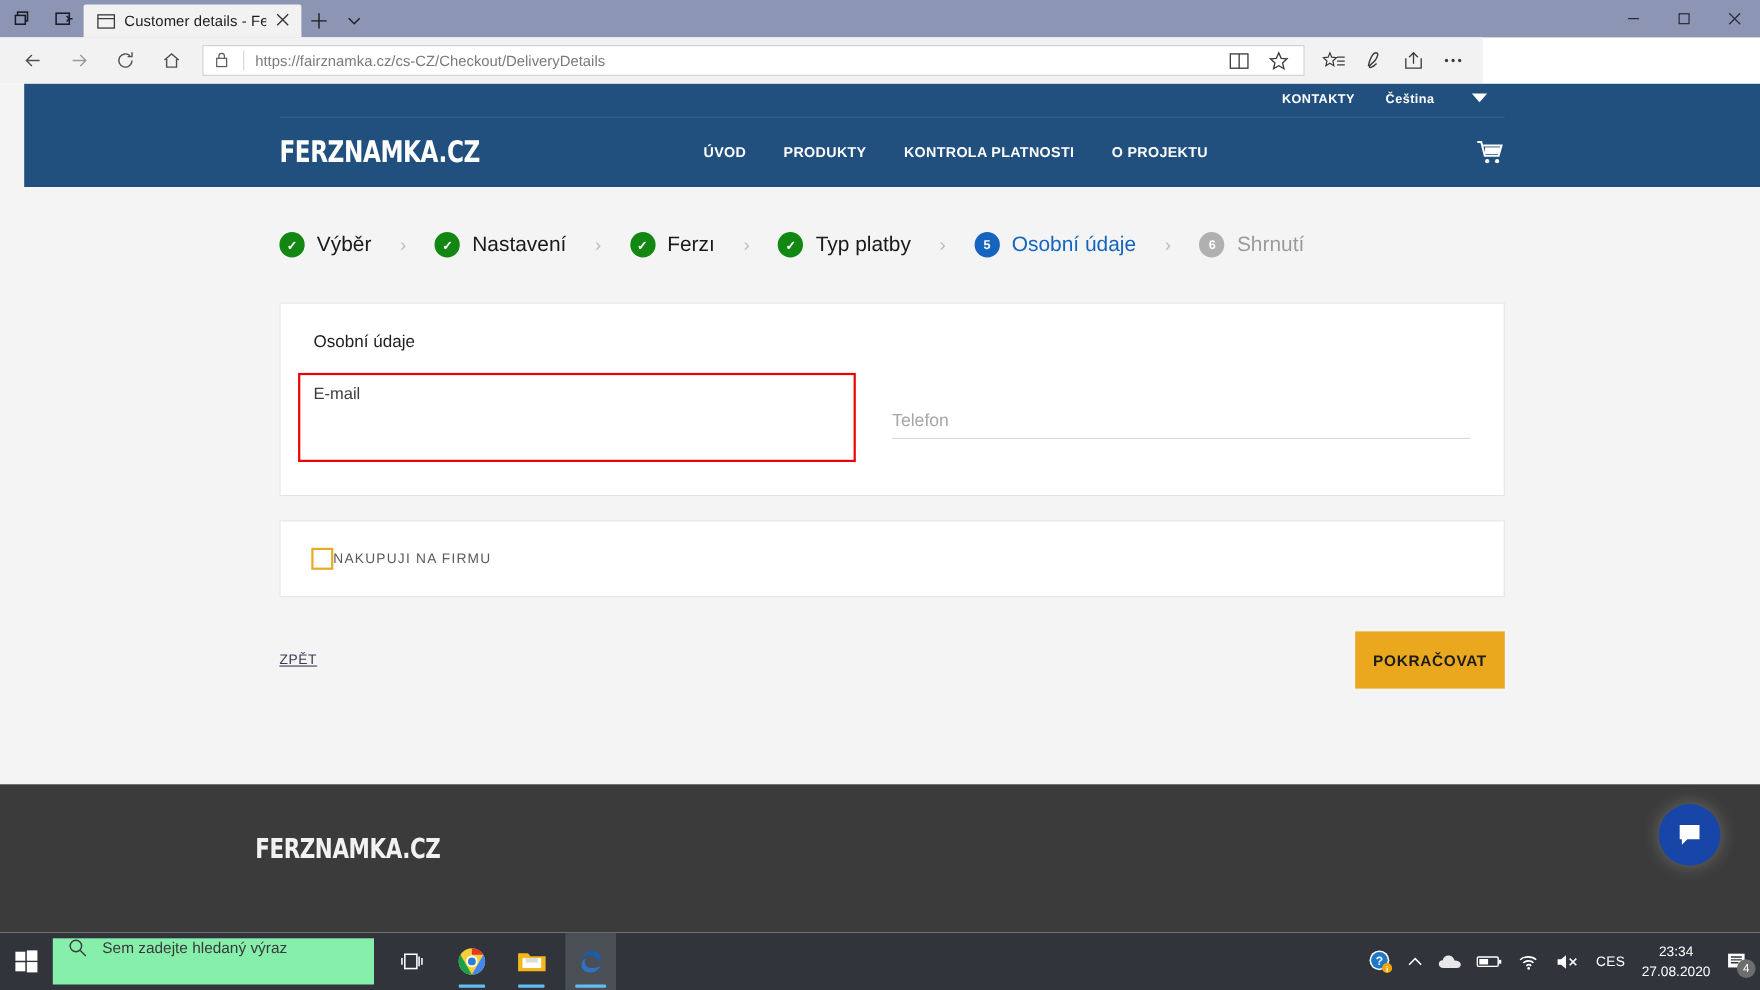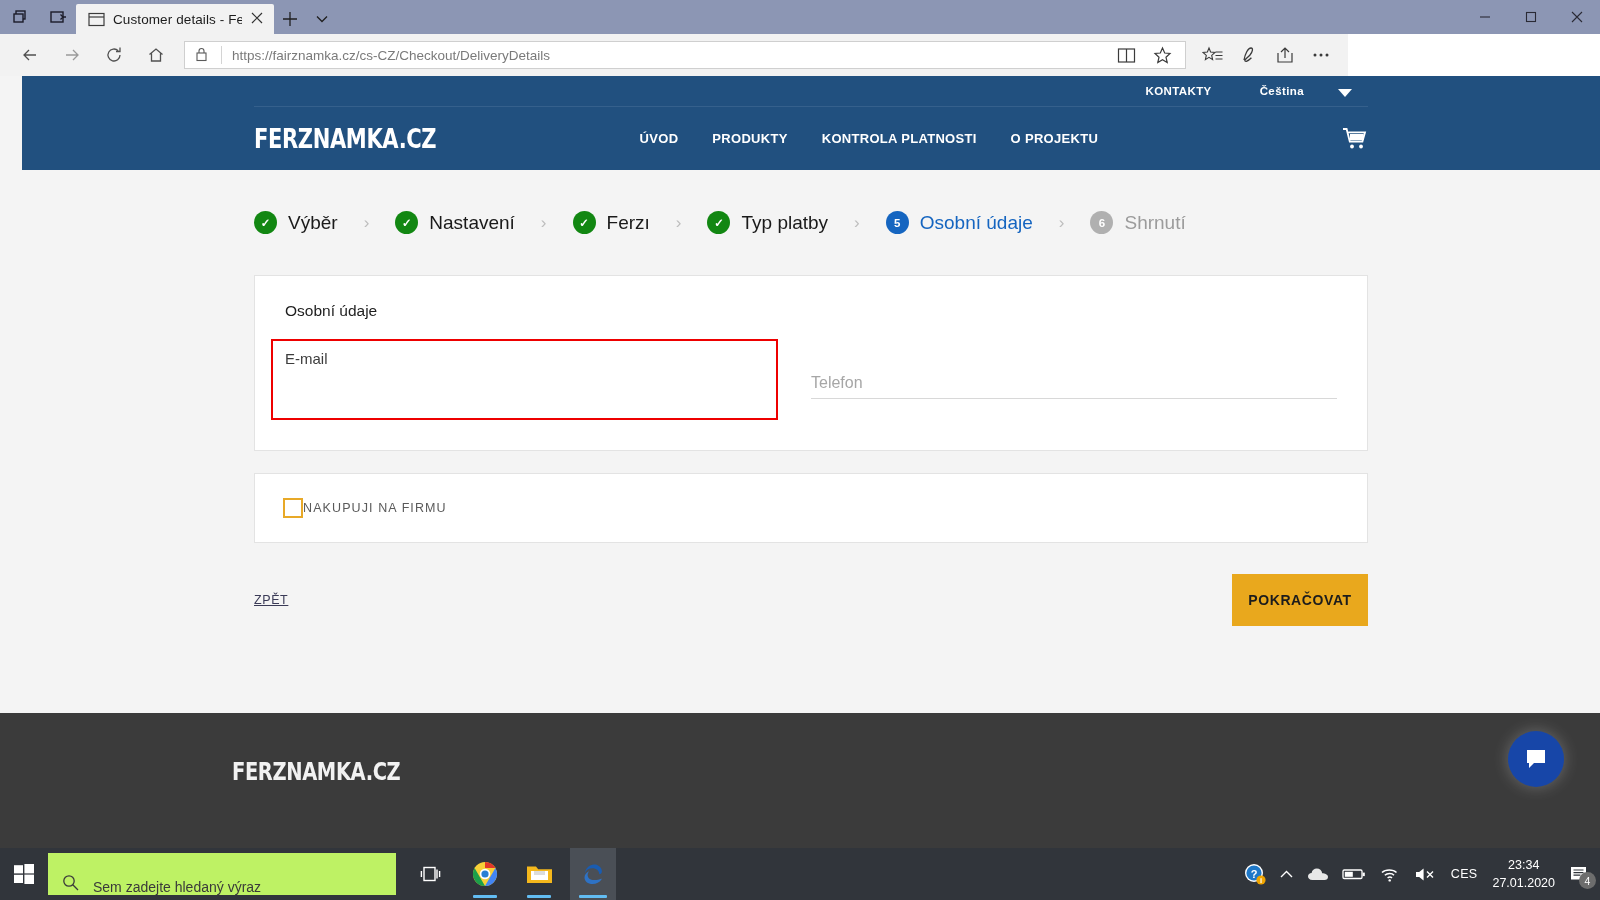--- a/index.html
+++ b/index.html
@@ -70,21 +70,21 @@
     background: #f4f4f4; overflow: hidden; padding-left: 22px;
   }
   .site-header { width: 100%; background: #21507f; }
   .topbar {
     height: 30px; display: flex; align-items: center; justify-content: flex-end;
     padding-right: 248px; gap: 28px;
   }
   .topbar-link {
     color: #ffffff; font-size: 11.5px; font-weight: bold; letter-spacing: 0.4px;
   }
-  .lang-wrap { display: flex; align-items: flex-end; gap: 34px; margin-left: 20px; }
+  .lang-wrap { display: flex; align-items: flex-start; gap: 34px; }
   .caret-down { width: 0; height: 0; border-left: 7px solid transparent; border-right: 7px solid transparent; border-top: 8px solid #fff; }
   .header-divider { height: 1px; background: #35608c; margin: 0 232px 0 232px; }
   .mainnav {
     height: 63px; display: flex; align-items: center; padding: 0 232px 0 232px;
   }
   .logo {
     font-family: "DejaVu Sans", sans-serif; font-weight: bold;
     font-size: 27px; color: #ffffff; letter-spacing: -0.5px;
     transform: scaleX(0.78); transform-origin: left center;
   }
@@ -173,22 +173,22 @@
 
   
   .taskbar {
     position: absolute; left: 0; bottom: 0; width: 1600px; height: 52px;
     background: #31353b; display: flex; align-items: center;
   }
   .start-btn {
     width: 48px; height: 52px; display: flex; align-items: center; justify-content: center;
   }
   .search-box {
-    width: 348px; height: 42px; background: #bef264;
-    display: flex; align-items: flex-end; gap: 14px; padding: 0 14px;
+    width: 292px; height: 42px; background: #86efac;
+    display: flex; align-items: flex-start; gap: 14px; padding: 0 14px;
   }
   .search-text { font-size: 14px; color: #3a3a3a; white-space: nowrap; }
   .task-icons { display: flex; align-items: center; gap: 8px; margin-left: 12px; }
   .task-icon {
     width: 46px; height: 52px; display: flex; align-items: center; justify-content: center;
     position: relative;
   }
   .task-icon.open::after {
     content: ''; position: absolute; bottom: 2px; left: 11px; width: 24px; height: 3px;
     background: #62bdf3; border-radius: 1px;
@@ -548,21 +548,21 @@
       </span>
       <span class="tray-icon">
         <svg width="24" height="17" viewBox="0 0 24 17">
             <path d="M2 6h3.2L9.6 2.4v12.2L5.2 11H2z" fill="#ffffff"></path>
             <path d="M13 5.5 L19 11.5 M19 5.5 L13 11.5" stroke="#ffffff" stroke-width="1.4"></path>
           </svg>
       </span>
       <span class="tray-lang">CES</span>
       <span class="tray-clock">
         <span>23:34</span>
-        <span>27.01.2020</span>
+        <span>27.08.2020</span>
       </span>
       <span class="tray-notif">
         <svg width="22" height="20" viewBox="0 0 22 20">
             <rect x="3" y="3" width="15" height="12.5" fill="#ffffff"></rect>
             <path d="M5.5 6h10M5.5 8.6h10M5.5 11.2h7" stroke="#31353b" stroke-width="1.2"></path>
           </svg>
         <span class="notif-badge">4</span>
       </span>
     </div>
   </div>

